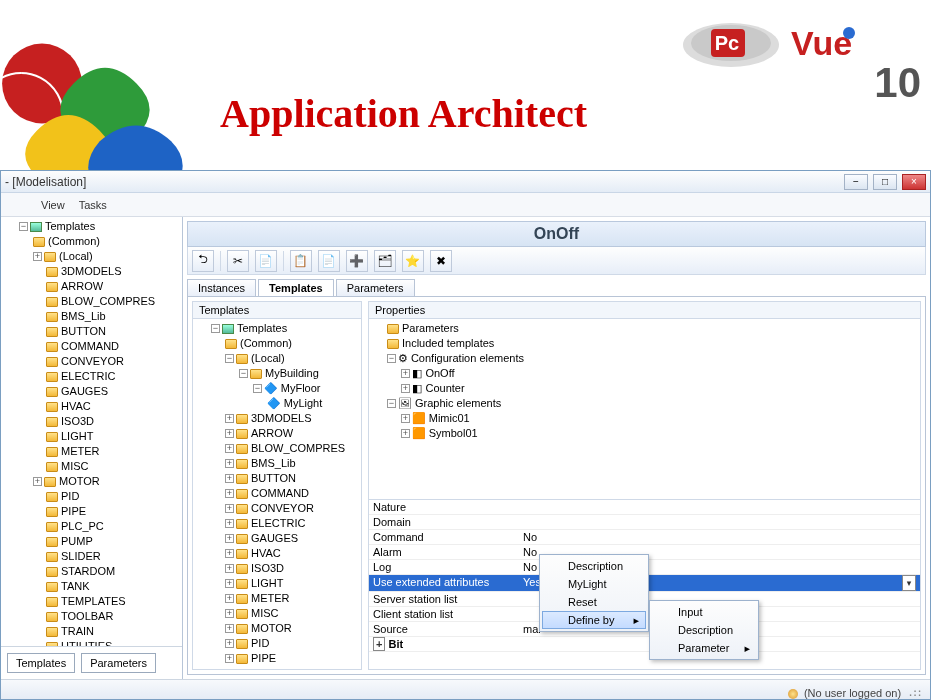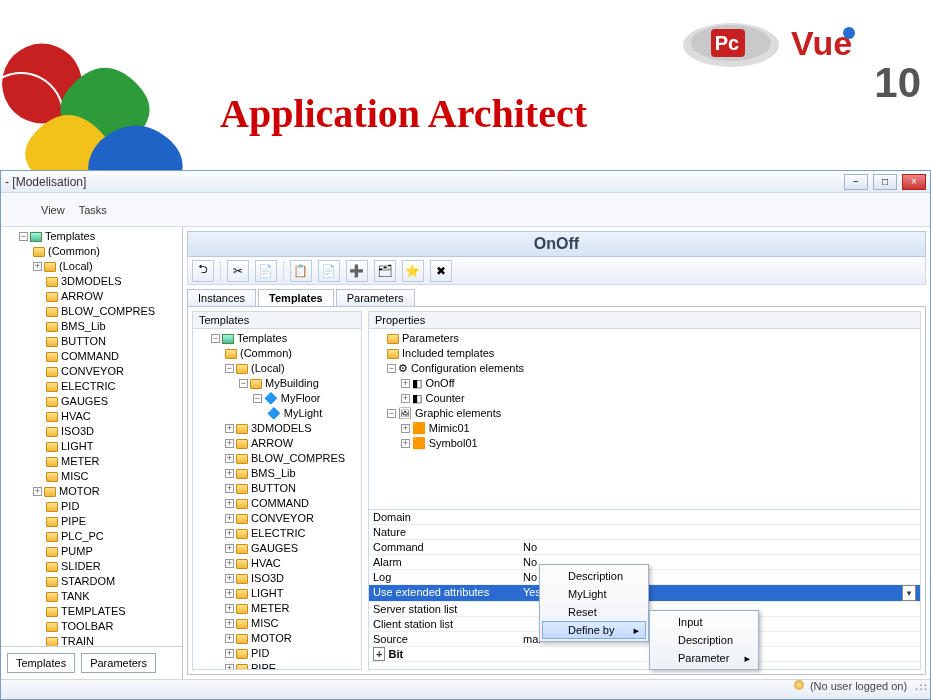--- a/index.html
+++ b/index.html
@@ -12,21 +12,21 @@
 .banner .logo { position: absolute; right: 20px; top: 15px; width: 230px; height: 60px; }
 .banner .logo-ver { position: absolute; right: 10px; top: 15px; font-size: 42px; font-weight: 800; color: #555; margin-top: 44px; }
 
 
 .window { position: absolute; left: 0; top: 170px; right: 0; bottom: 0; border: 1px solid #7a9ec1; background: #fff; display: flex; flex-direction: column; }
 .titlebar { height: 22px; background: linear-gradient(#fdfdfd,#e4ecf6); display: flex; align-items: center; justify-content: space-between; padding: 0 4px; border-bottom: 1px solid #c9d6e6; }
 .titlebar-text { font-size: 12px; color: #333; }
 .win-btns span { display: inline-block; width: 24px; height: 16px; border: 1px solid #a3b2c6; background: linear-gradient(#fafcff,#dbe5f1); margin-left: 2px; text-align: center; font-size: 10px; line-height: 14px; }
 .win-btns .close { background: linear-gradient(#e88,#c33); color: #fff; border-color: #a22; }
 
-.menubar { height: 34px; padding-left: 40px; display: flex; gap: 14px; align-items: center; background: #f6f8fb; border-bottom: 1px solid #d7dde6; color: #333; }
+.menubar { height: 24px; padding-left: 40px; display: flex; gap: 14px; align-items: center; background: #f6f8fb; border-bottom: 1px solid #d7dde6; color: #333; }
 
 .workspace { flex: 1; display: flex; overflow: hidden; }
 
 
 .leftpane { width: 182px; border-right: 1px solid #b7c5d8; display: flex; flex-direction: column; background: #fff; }
 .tree { flex: 1; overflow-y: auto; padding: 2px 2px 2px 4px; font-size: 11px; }
 .tree ul { list-style: none; padding-left: 14px; }
 .tree li { white-space: nowrap; line-height: 15px; display: flex; align-items: center; }
 .tree li.row { padding: 0; }
 .tree .folder-icon { width: 12px; height: 10px; background: linear-gradient(#ffe28a,#f3b838); border: 1px solid #c98c17; border-radius: 1px; display: inline-block; margin-right: 3px; }
@@ -58,21 +58,21 @@
 .proprow .v { flex: 1; padding: 0 4px; }
 .proprow.sel { background: #2a6bd1; color: #fff; }
 .proprow .dd { float: right; border: 1px solid #888; width: 14px; text-align: center; font-size: 9px; background: #fff; color:#333; }
 
 
 .ctxmenu { position: absolute; background: linear-gradient(#fdfdfd,#eef2f8); border: 1px solid #9db2cd; box-shadow: 2px 2px 4px rgba(0,0,0,0.25); font-size: 11px; padding: 2px; z-index: 50; }
 .ctxmenu .mi { padding: 3px 20px 3px 26px; white-space: nowrap; position: relative; }
 .ctxmenu .mi.sel { background: linear-gradient(#dceaff,#c4dbff); border: 1px solid #7da9e0; padding: 2px 19px 2px 25px; }
 .ctxmenu .mi .arrow { position: absolute; right: 6px; }
 
-.statusbar { height: 20px; background: linear-gradient(#f7f9fc,#e6ecf5); border-top: 1px solid #cdd6e1; display: flex; align-items: flex-start; justify-content: flex-end; padding: 0 3px; color: #444; gap: 6px; }
+.statusbar { height: 20px; background: linear-gradient(#f7f9fc,#e6ecf5); border-top: 1px solid #cdd6e1; display: flex; align-items: flex-end; justify-content: flex-end; padding: 0 9px; color: #444; gap: 6px; }
 .user-icon { width: 10px; height: 10px; border-radius: 50%; background: radial-gradient(#ffe28a,#d9942c); display: inline-block; }
 .handle { font-family: monospace; letter-spacing: -2px; color: #888; }
 
 
 svg { display: block; }
 </style>
 </head>
 <body>
 
 <div class="banner">
@@ -226,25 +226,25 @@
                 </ul>
                 <li class="row"><span class="exp">−</span>🖼 Graphic elements</li>
                 <ul>
                   <li class="row"><span class="exp">+</span>🟧 Mimic01</li>
                   <li class="row"><span class="exp">+</span>🟧 Symbol01</li>
                 </ul>
               </ul>
             </div>
           <div class="props-bottom" id="props-grid">
               <div class="proprow">
+                <div class="k">Nature</div>
+                <div class="v"></div>
+              </div>
+              <div class="proprow">
                 <div class="k">Domain</div>
-                <div class="v"></div>
-              </div>
-              <div class="proprow">
-                <div class="k">Nature</div>
                 <div class="v"></div>
               </div>
               <div class="proprow">
                 <div class="k">Command</div>
                 <div class="v">No</div>
               </div>
               <div class="proprow">
                 <div class="k">Alarm</div>
                 <div class="v">No</div>
               </div>

